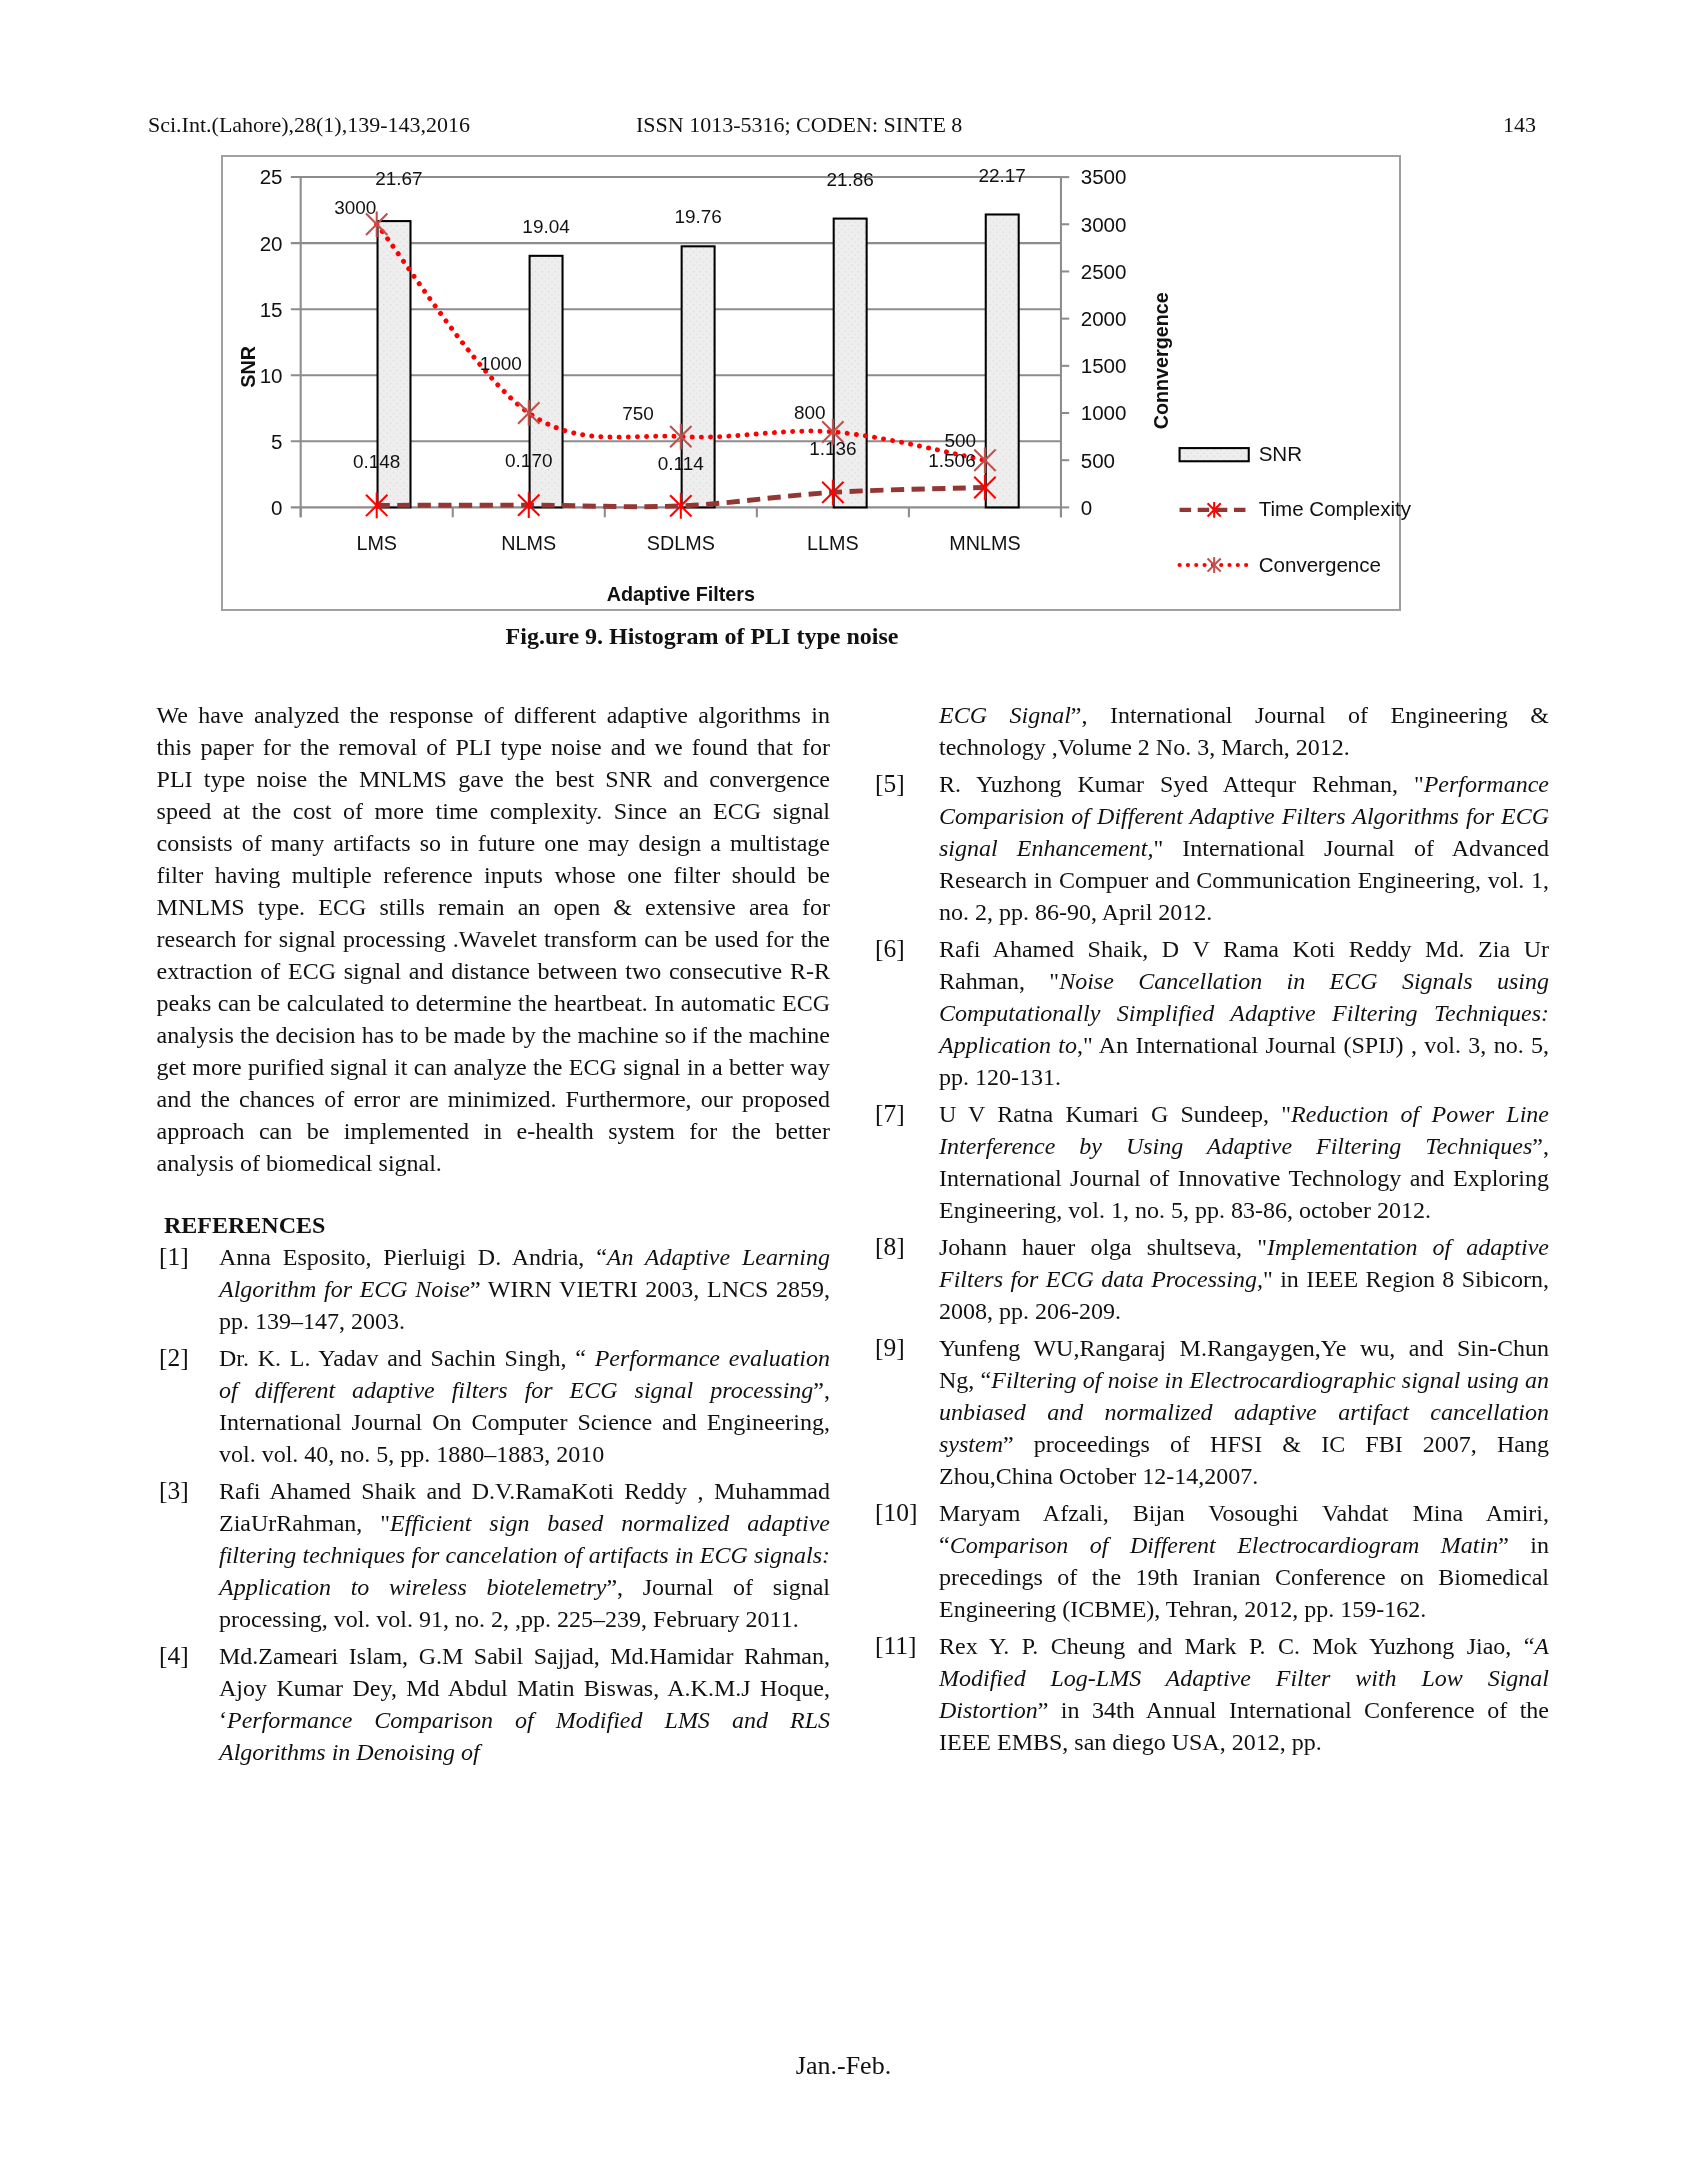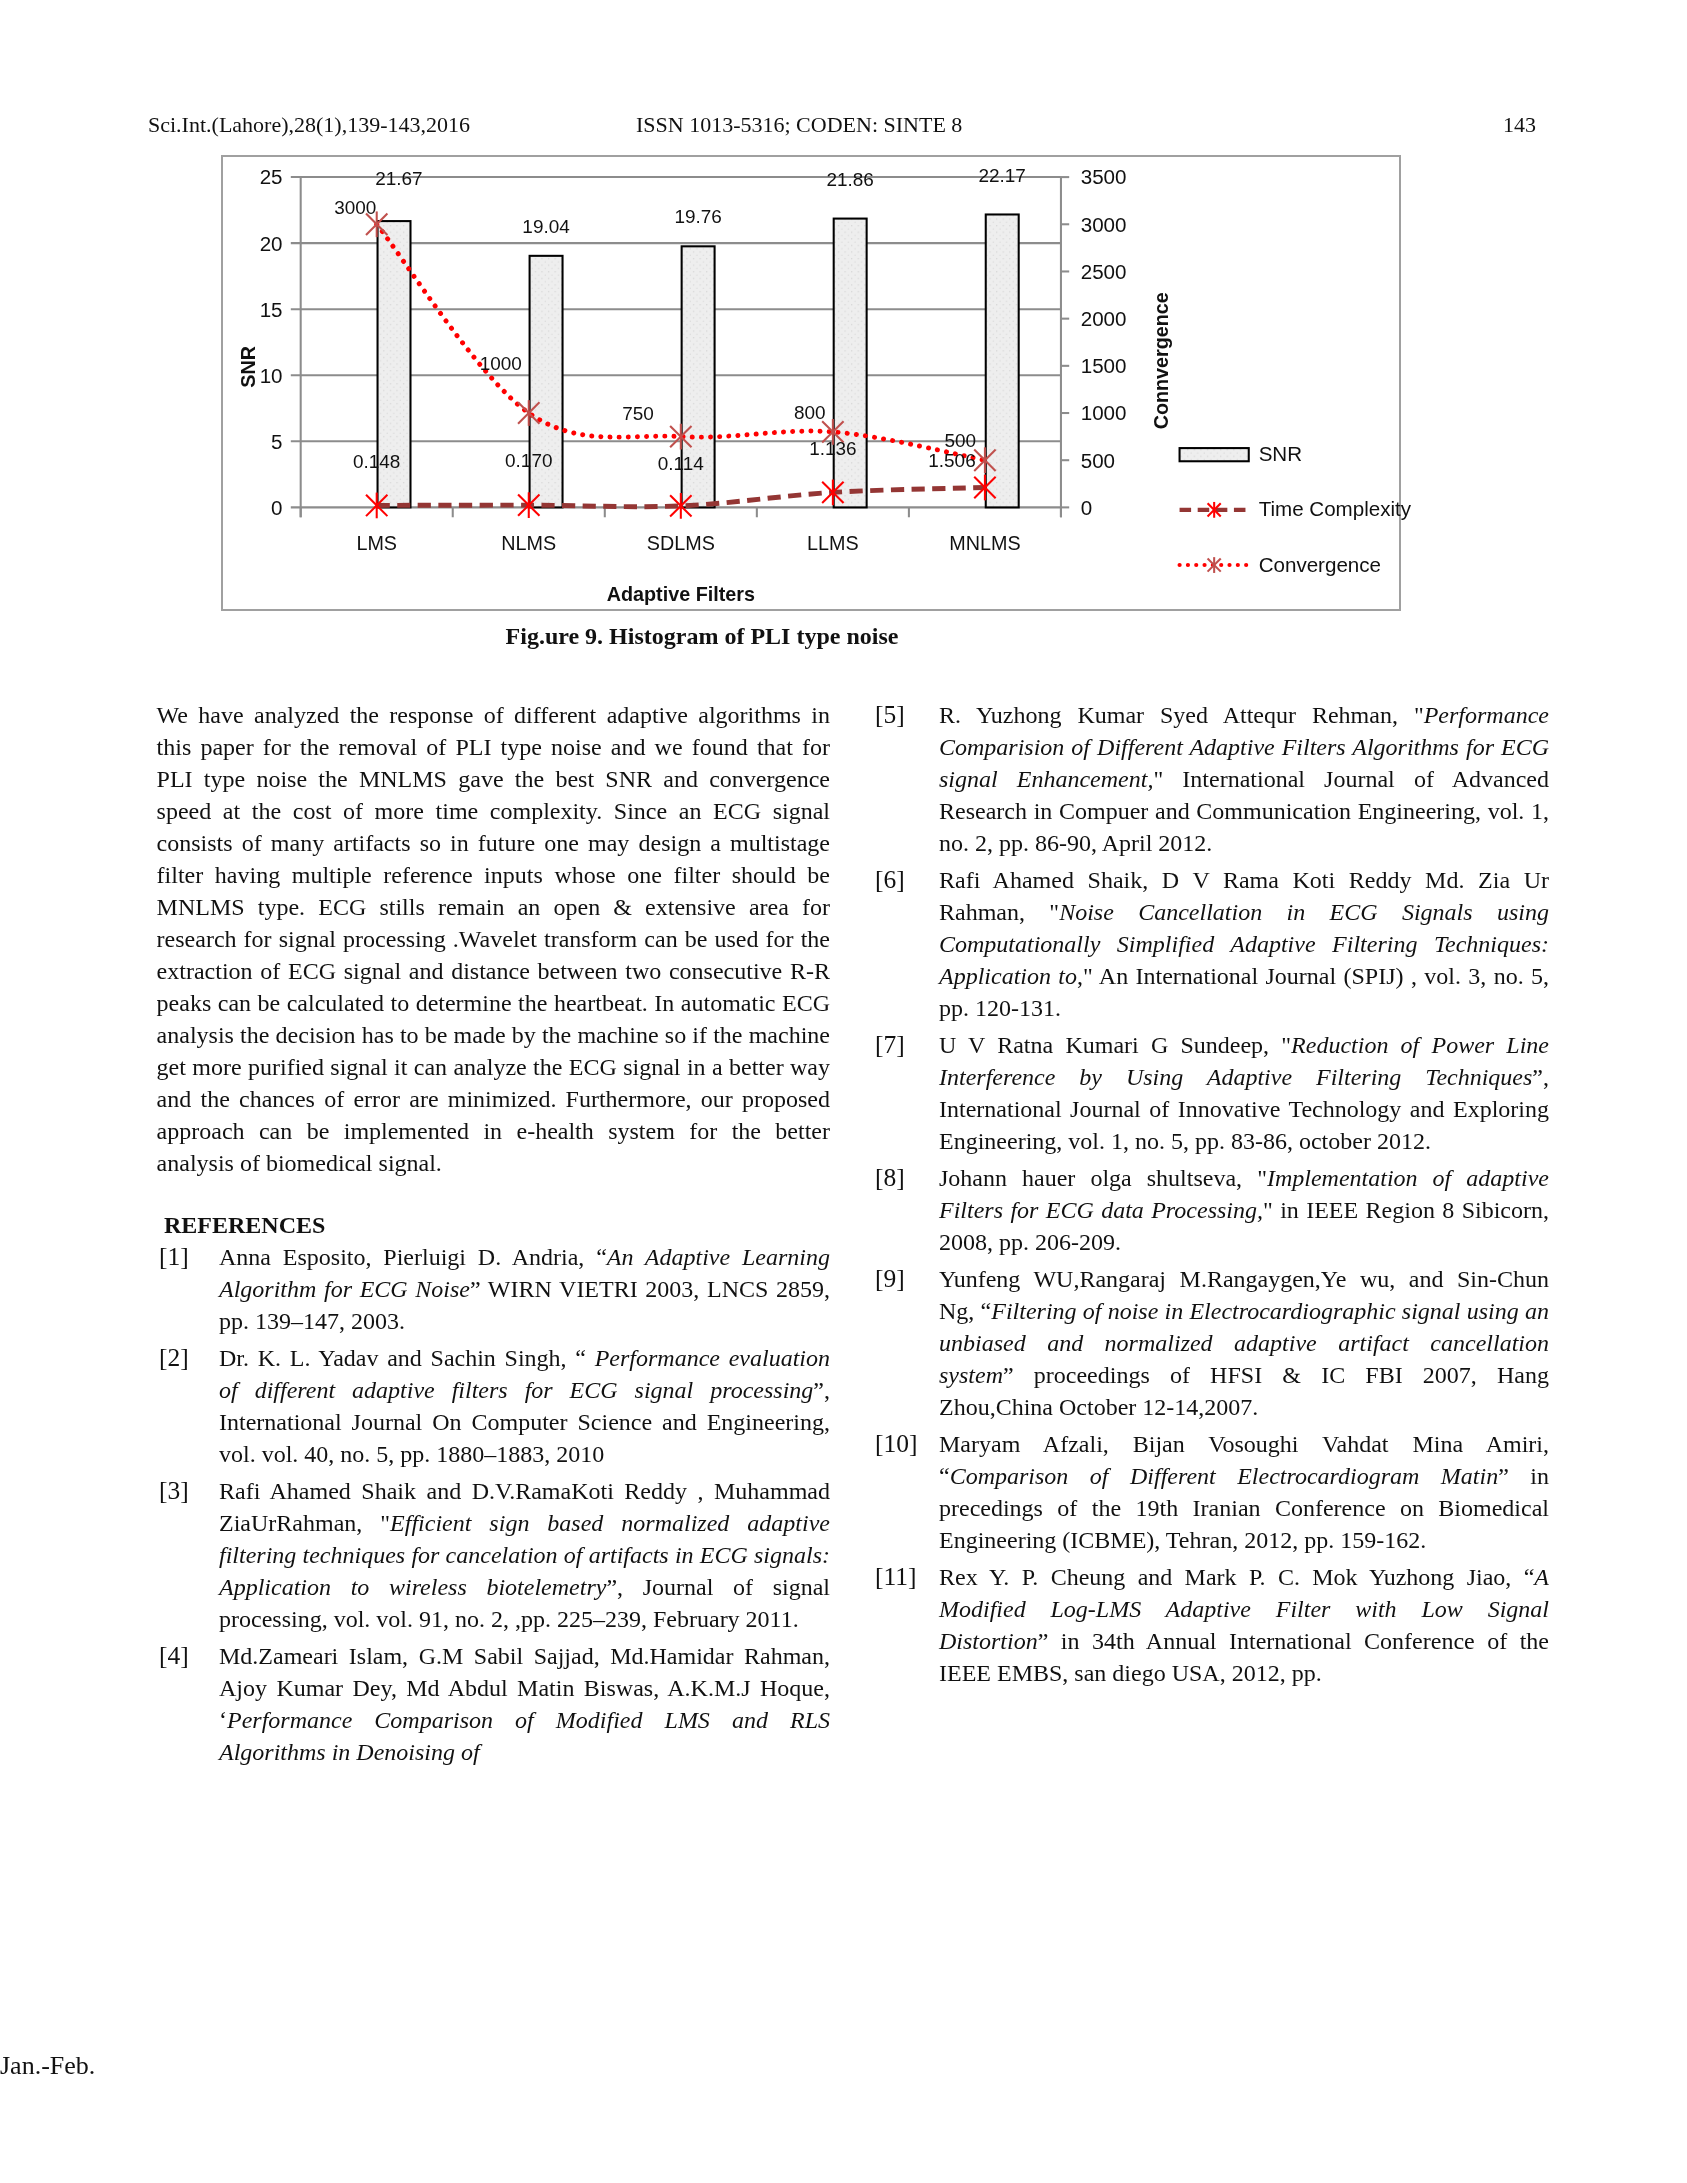--- a/index.html
+++ b/index.html
@@ -16,21 +16,21 @@
   .col-right { left: 875px; width: 674px; top: 699px; }
   .sec-title { font-weight: bold; margin-left: 0; }
   .para { margin-left: 20.6px; text-align: justify; }
   .ref-title { font-weight: bold; margin-left: 28px; margin-top: 30px; }
   .ref { position: relative; padding-left: 83px; margin-bottom: 5px; text-align: justify; }
   .ref .num { position: absolute; left: 23px; top: 0; font-size: 25.5px; }
   .col-right .ref { padding-left: 64px; }
   .col-right .ref .num { left: 0; }
   .col-right .cont { padding-left: 64px; text-align: justify; margin-bottom: 5px; }
   i { font-style: italic; }
-  .footer { position: absolute; top: 2051px; left: 0; width: 1687px; text-align: left; font-size: 26px; }
+  .footer { position: absolute; top: 2051px; left: 0; width: 1687px; text-align: center; font-size: 26px; }
 </style>
 </head>
 <body>
 
 <div class="hdr" style="left:148px;">Sci.Int.(Lahore),28(1),139-143,2016</div>
 <div class="hdr" style="left:636px;">ISSN  1013-5316;  CODEN:  SINTE  8</div>
 <div class="hdr" style="left:1503px;">143</div>
 
 <div class="chart-frame"></div>
 <svg class="chart" id="chart" width="1687" height="626" xmlns="http://www.w3.org/2000/svg" viewBox="0 0 2048 760">
@@ -195,20 +195,21 @@
   <div id="refs-left">
       <div class="ref"><span class="num">[1]</span><span>Anna Esposito, Pierluigi D. Andria,  “</span><i>An Adaptive Learning Algorithm for ECG Noise</i><span>”   WIRN VIETRI 2003, LNCS 2859,   pp. 139–147, 2003.</span></div>
       <div class="ref"><span class="num">[2]</span><span>Dr. K. L. Yadav and Sachin Singh,  “ </span><i>Performance evaluation of different adaptive filters for ECG signal processing</i><span>”, International Journal On Computer Science and Engineering, vol. vol. 40, no. 5, pp. 1880–1883, 2010</span></div>
       <div class="ref"><span class="num">[3]</span><span>Rafi Ahamed Shaik and D.V.RamaKoti Reddy , Muhammad ZiaUrRahman, "</span><i>Efficient sign based normalized adaptive filtering techniques for cancelation of artifacts in ECG signals: Application to wireless biotelemetry</i><span>”, Journal of signal processing, vol. vol. 91, no. 2, ,pp. 225–239,   February 2011.</span></div>
       <div class="ref"><span class="num">[4]</span><span>Md.Zameari Islam, G.M Sabil Sajjad, Md.Hamidar Rahman, Ajoy Kumar Dey, Md Abdul Matin Biswas, A.K.M.J Hoque, ‘</span><i>Performance Comparison of Modified LMS and RLS Algorithms in Denoising of</i><span></span></div>
     </div>
 </div>
 
 <div class="col col-right">
   <div id="refs-right">
+      <div class="cont"><span></span><i>ECG Signal</i><span>”, International Journal of Engineering &amp; technology ,Volume 2 No. 3, March, 2012.</span></div>
       <div class="ref"><span class="num">[5]</span><span>R. Yuzhong Kumar Syed Attequr Rehman, "</span><i>Performance Comparision of Different Adaptive Filters Algorithms for ECG signal Enhancement,</i><span>" International Journal of Advanced Research in Compuer and Communication Engineering, vol. 1, no. 2, pp. 86-90, April 2012.</span></div>
       <div class="ref"><span class="num">[6]</span><span>Rafi Ahamed Shaik, D V Rama Koti Reddy Md. Zia Ur Rahman, "</span><i>Noise Cancellation in ECG Signals using Computationally Simplified Adaptive Filtering Techniques: Application to</i><span>," An International Journal (SPIJ) , vol. 3, no. 5, pp. 120-131.</span></div>
       <div class="ref"><span class="num">[7]</span><span>U V Ratna Kumari G Sundeep, "</span><i>Reduction of Power Line Interference by Using Adaptive Filtering Techniques</i><span>”, International Journal of Innovative Technology and Exploring Engineering, vol. 1, no. 5, pp. 83-86, october 2012.</span></div>
       <div class="ref"><span class="num">[8]</span><span>Johann hauer olga shultseva, "</span><i>Implementation of adaptive Filters for ECG data Processing,</i><span>" in IEEE Region 8 Sibicorn, 2008, pp. 206-209.</span></div>
       <div class="ref"><span class="num">[9]</span><span>Yunfeng WU,Rangaraj M.Rangaygen,Ye wu, and Sin-Chun Ng, “</span><i>Filtering of noise in Electrocardiographic signal using an unbiased and normalized adaptive artifact cancellation system</i><span>” proceedings of HFSI &amp; IC FBI 2007, Hang Zhou,China October 12-14,2007.</span></div>
       <div class="ref"><span class="num">[10]</span><span>Maryam Afzali, Bijan Vosoughi Vahdat Mina Amiri, “</span><i>Comparison of Different Electrocardiogram Matin</i><span>” in precedings of the 19th Iranian Conference on Biomedical Engineering (ICBME), Tehran, 2012, pp. 159-162.</span></div>
       <div class="ref"><span class="num">[11]</span><span>Rex Y. P. Cheung and Mark P. C. Mok Yuzhong Jiao, “</span><i>A Modified Log-LMS Adaptive Filter with Low Signal Distortion</i><span>” in 34th Annual International Conference of the IEEE EMBS, san diego USA, 2012, pp.</span></div>
     </div>
 </div>
 

